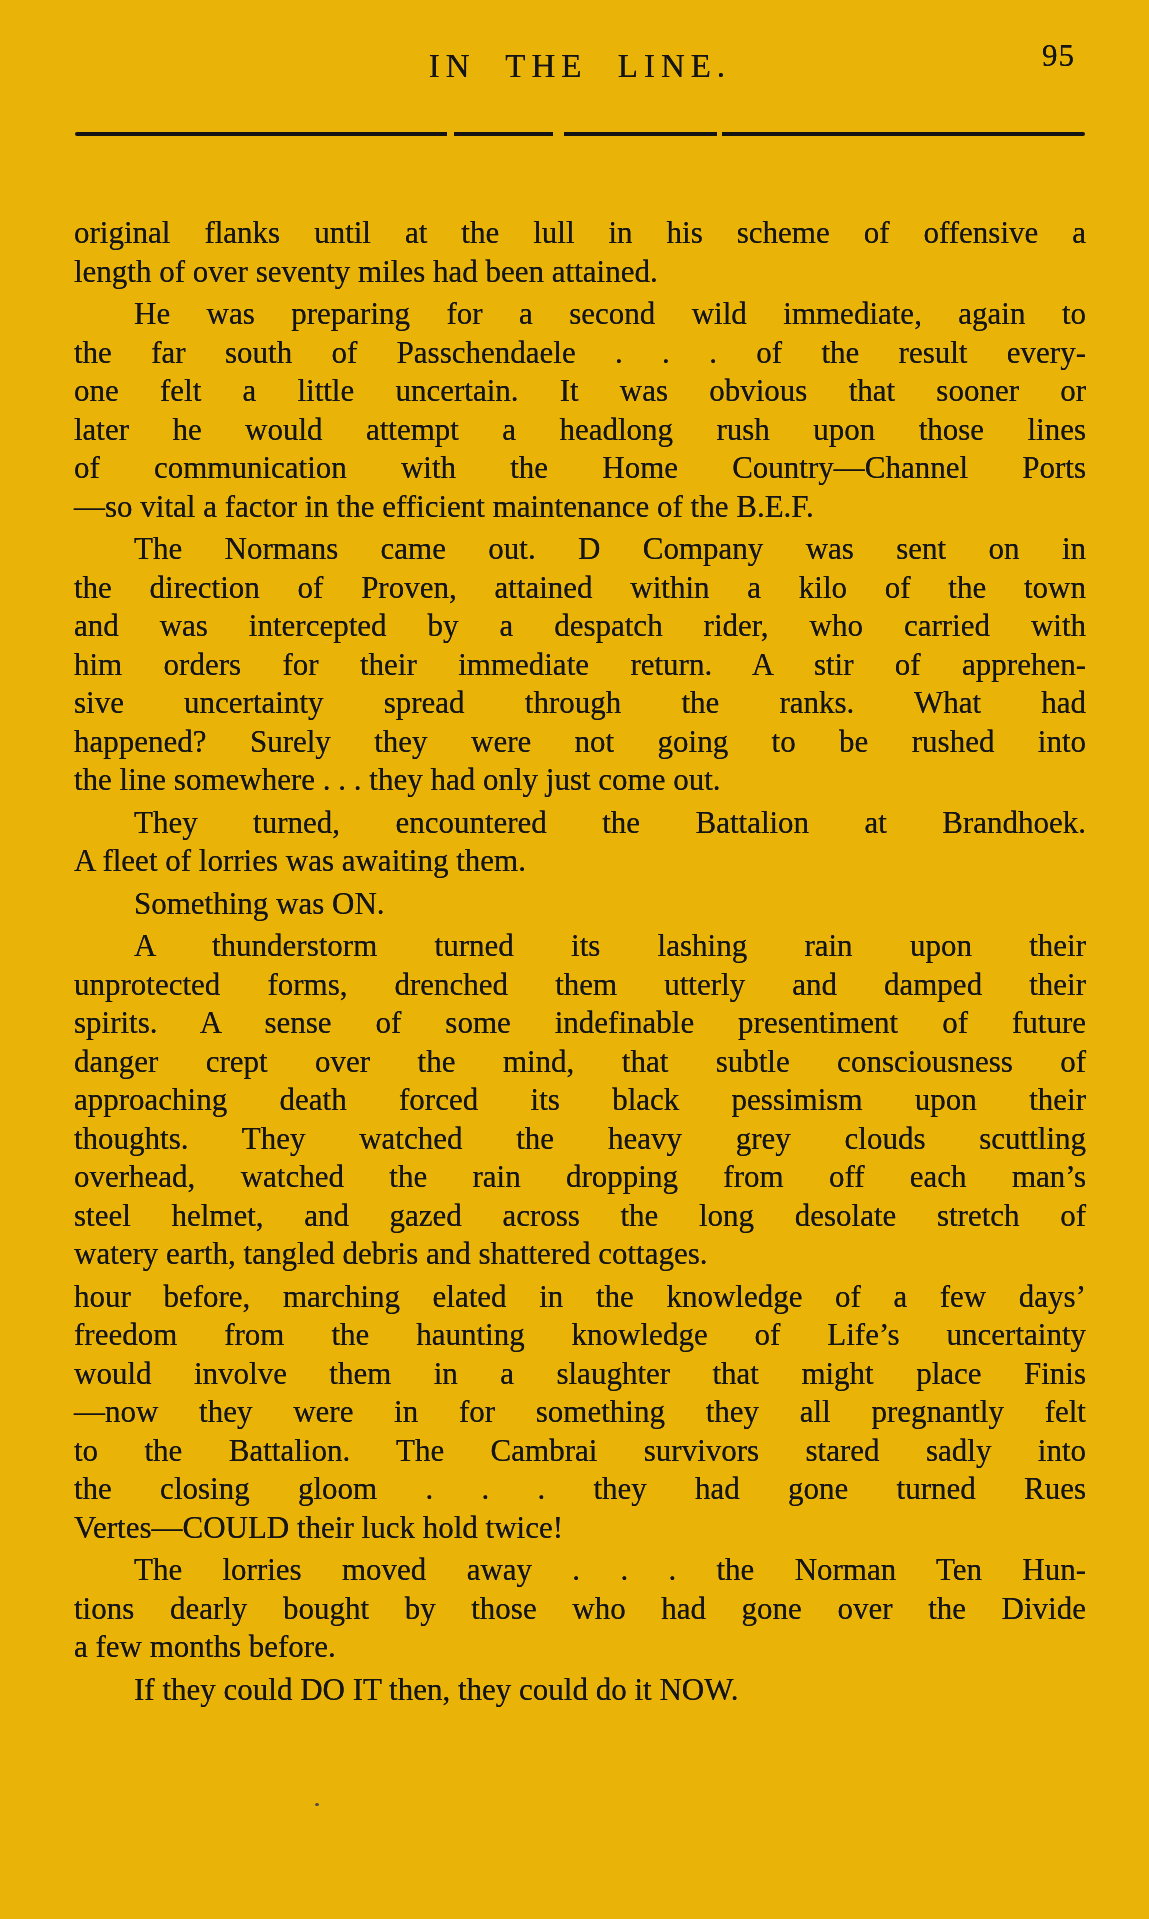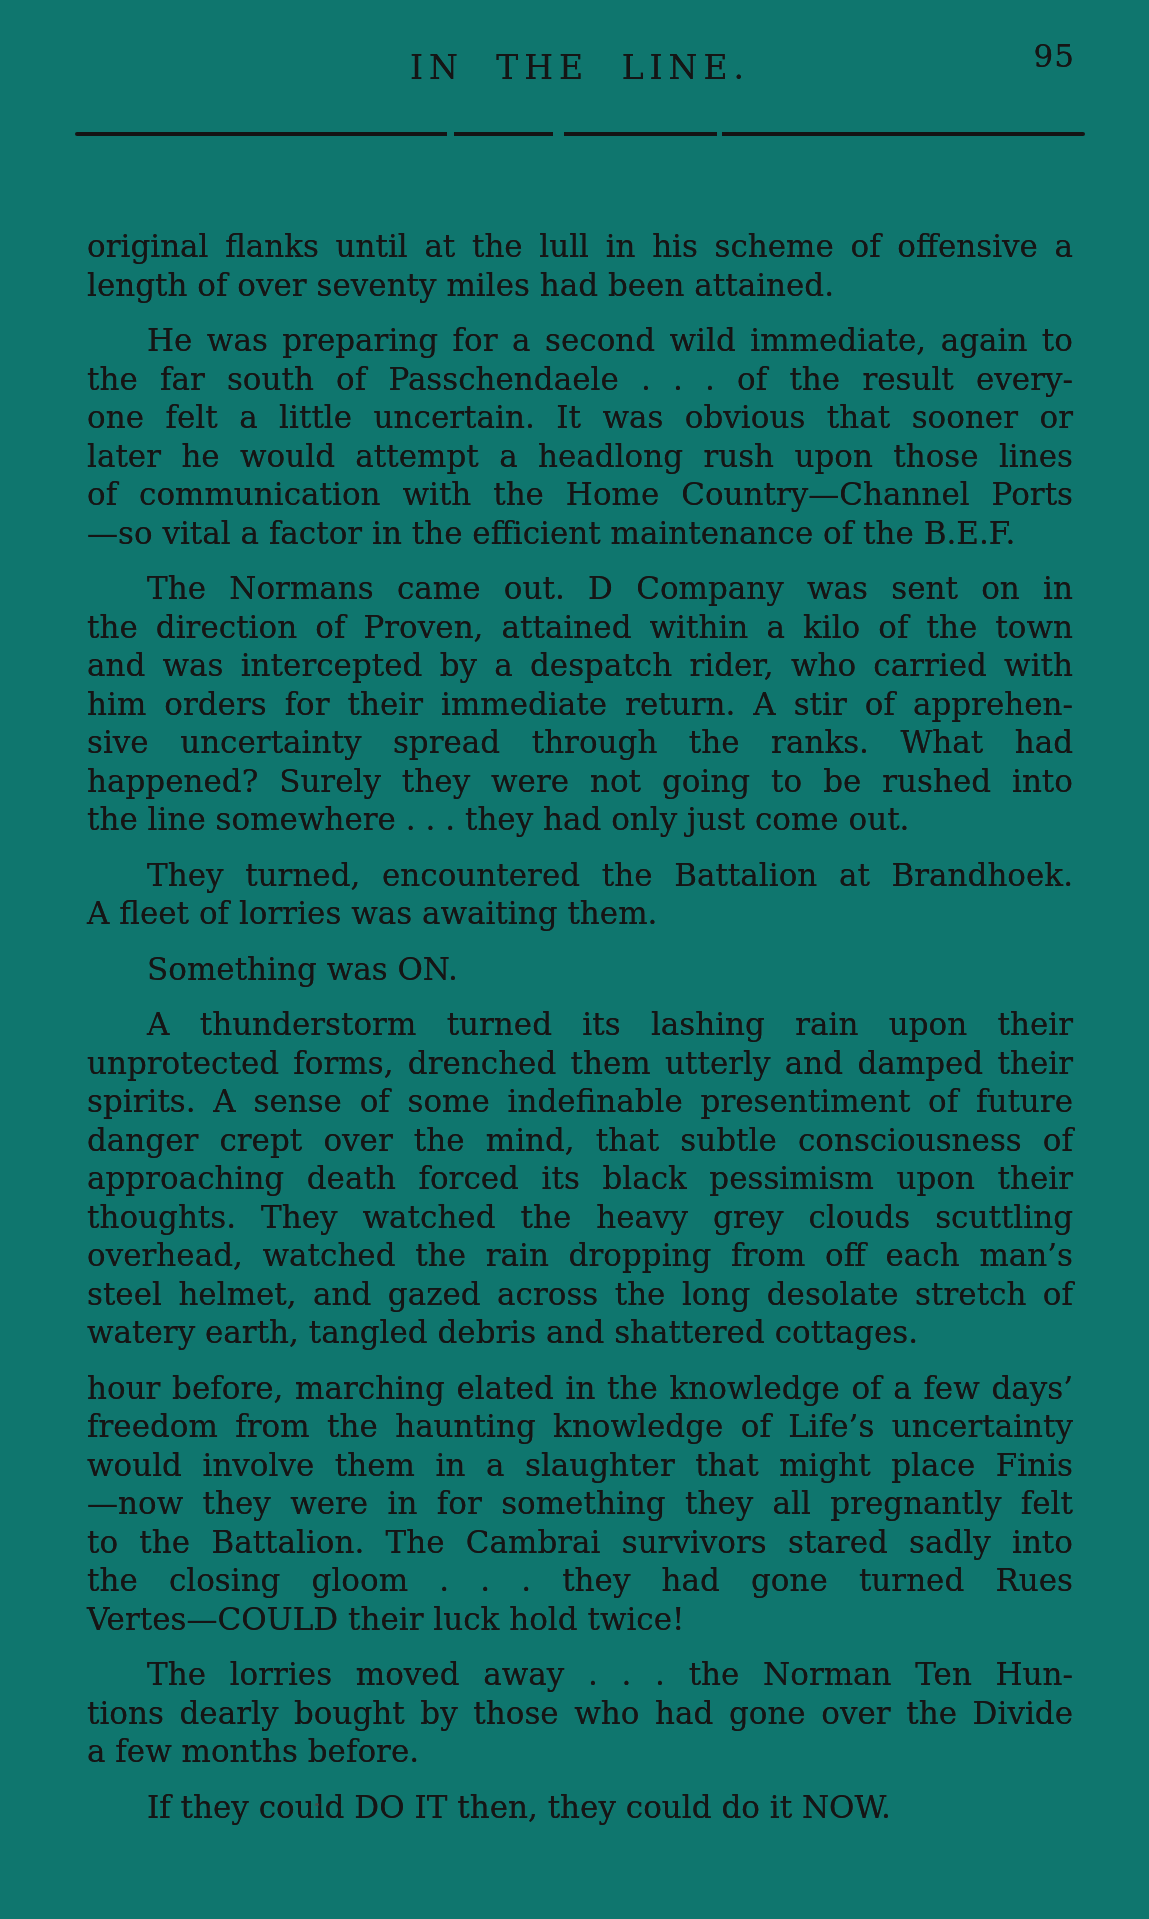--- a/index.html
+++ b/index.html
@@ -11,21 +11,22 @@
     width: 1149px;
     height: 1919px;
     position: relative;
     overflow: hidden;
     font-family: "DejaVu Serif", "Liberation Serif", serif;
     color: #151515;
   }
   .scan-page {
     position: absolute;
     inset: 0;
-    background: #0f766e;
+    background: #eab308;
+    font-family: Liberation Serif, serif;
   }
   
   .running-head {
     position: absolute;
     top: 48px;
     left: 70px;
     width: 1020px;
     text-align: center;
     font-size: 33px;
     letter-spacing: 6px;
@@ -58,21 +59,21 @@
       #141414 64.1%, #141414 100%);
     border-radius: 2px;
   }
   
   .text-block {
     position: absolute;
     top: 210px;
     left: 70px;
     width: 1020px;
   }
-  .para { margin: 17px; padding: 0; }
+  .para { margin: 4px; padding: 0; }
   .line {
     font-size: 31px;
     line-height: 38.5px;
     height: 38.5px;
     text-align: justify;
     text-align-last: justify;
     text-justify: inter-word;
     white-space: nowrap;
     overflow: visible;
     text-shadow: 0 0 0.6px #222222;

